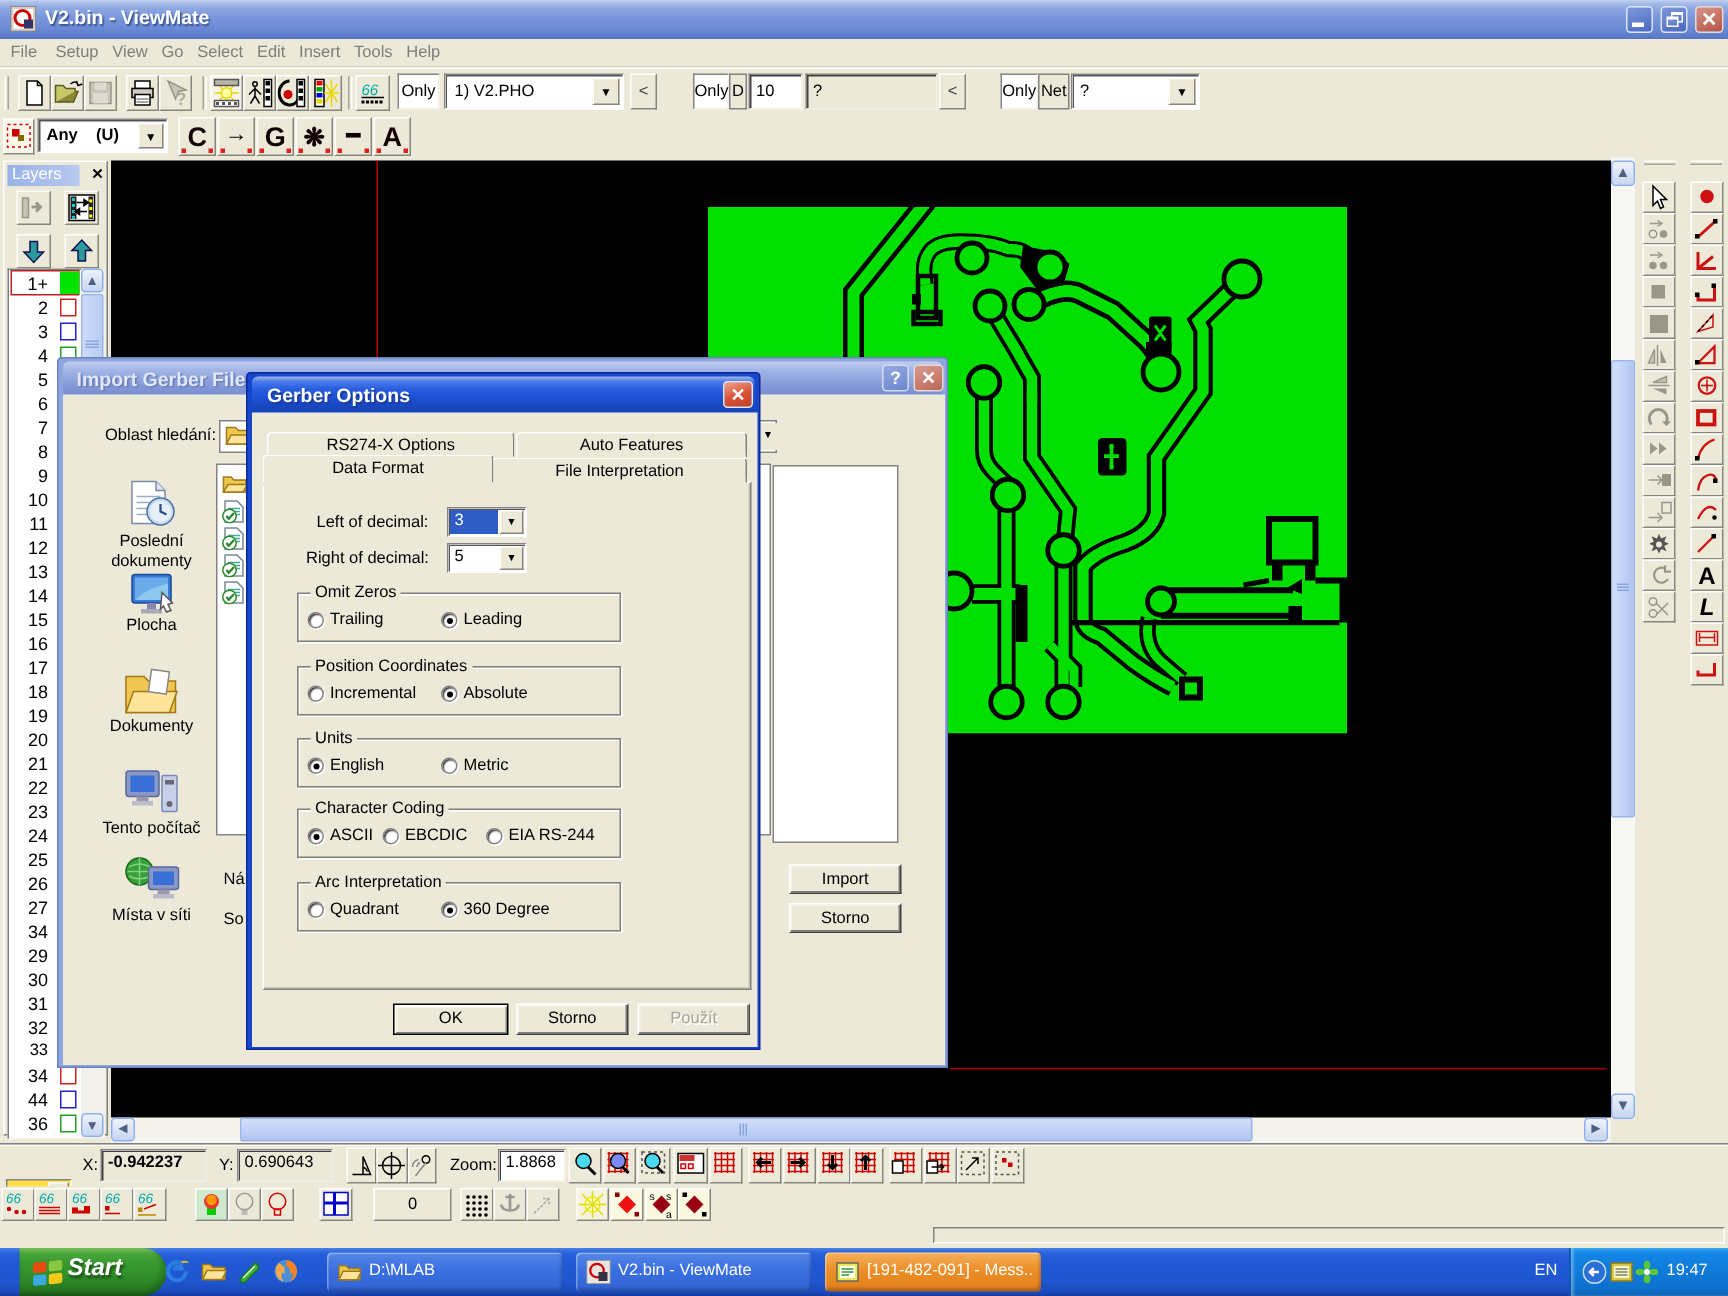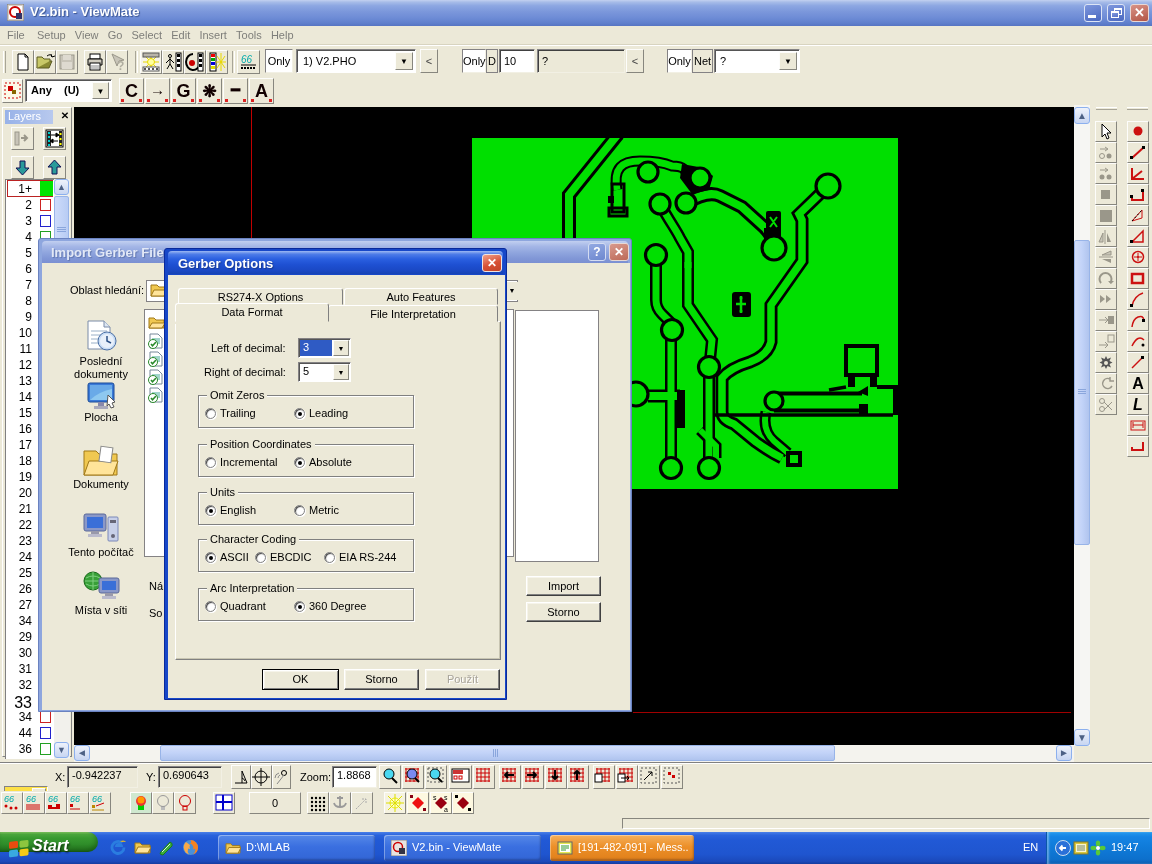--- a/index.html
+++ b/index.html
@@ -361,21 +361,21 @@
  <div class="abs" style="left:2px;top:434px;width:24px;text-align:right;font-size:12px;">34</div>
  <div class="abs" style="left:34px;top:435px;width:11px;height:12px;border:1px solid #22a022;background:#fff;"></div>
  <div class="abs" style="left:2px;top:450px;width:24px;text-align:right;font-size:12px;">29</div>
  <div class="abs" style="left:34px;top:451px;width:11px;height:12px;border:1px solid #cc2222;background:#fff;"></div>
  <div class="abs" style="left:2px;top:466px;width:24px;text-align:right;font-size:12px;">30</div>
  <div class="abs" style="left:34px;top:467px;width:11px;height:12px;border:1px solid #2222cc;background:#fff;"></div>
  <div class="abs" style="left:2px;top:482px;width:24px;text-align:right;font-size:12px;">31</div>
  <div class="abs" style="left:34px;top:483px;width:11px;height:12px;border:1px solid #22a022;background:#fff;"></div>
  <div class="abs" style="left:2px;top:498px;width:24px;text-align:right;font-size:12px;">32</div>
  <div class="abs" style="left:34px;top:499px;width:11px;height:12px;border:1px solid #cc2222;background:#fff;"></div>
- <div class="abs" style="left:2px;top:514px;width:24px;text-align:right;font-size:16px;">33</div>
+ <div class="abs" style="left:2px;top:514px;width:24px;text-align:right;font-size:11px;">33</div>
  <div class="abs" style="left:34px;top:515px;width:11px;height:12px;border:1px solid #2222cc;background:#fff;"></div>
  <div class="abs" style="left:2px;top:530px;width:24px;text-align:right;font-size:12px;">34</div>
  <div class="abs" style="left:34px;top:531px;width:11px;height:12px;border:1px solid #cc2222;background:#fff;"></div>
  <div class="abs" style="left:2px;top:546px;width:24px;text-align:right;font-size:12px;">44</div>
  <div class="abs" style="left:34px;top:547px;width:11px;height:12px;border:1px solid #2222cc;background:#fff;"></div>
  <div class="abs" style="left:2px;top:562px;width:24px;text-align:right;font-size:12px;">36</div>
  <div class="abs" style="left:34px;top:563px;width:11px;height:12px;border:1px solid #22a022;background:#fff;"></div>
 </div>
 <div class="abs" id="layerscroll" style="left:51px;top:71px;width:16px;height:580px;background:#f2f1ec;">
   <div class="abs" style="left:0;top:0;width:15px;height:16px;background:linear-gradient(180deg,#eef2fb,#c8d6f2);border:1px solid #8cb0ee;border-radius:3px;color:#4d6185;font-size:9px;text-align:center;line-height:14px;font-weight:bold;">▲</div>
@@ -516,21 +516,21 @@
  <div class="abs" style="left:419px;top:4px;width:1px;height:8px;background:#8aa6dc;box-shadow:2px 0 0 #8aa6dc,4px 0 0 #8aa6dc;"></div>
  <div class="abs" style="left:982px;top:0;width:16px;height:16px;background:linear-gradient(180deg,#eef2fb,#c8d6f2);border:1px solid #8cb0ee;border-radius:3px;color:#4d6185;font-size:10px;text-align:center;line-height:14px;font-weight:bold;">►</div>
 </div>
 
 <div class="abs" id="statrow" style="left:0;top:762px;width:1152px;height:29px;background:#ece9d8;border-top:1px solid #808080;box-shadow:inset 0 1px 0 #fff;">
  <div class="abs" style="left:4px;top:3px;width:44px;height:22px;background:#fde047;border:1px solid;border-color:#848284 #fff #fff #848284;margin-top:20px;">
       <span class="lbl" style="left:3px;top:4px;font-size:10px;">inch</span>
       <div class="tbtn" style="position:absolute;right:1px;top:1px;width:14px;height:18px;text-align:center;font-size:7px;line-height:18px;">▼</div>
     </div>
  <span class="lbl" style="left:55px;top:8px;">X:</span>
- <div class="edit" style="left:67px;top:3px;width:71px;height:22px;background:#ece9d8;">-0.942237</div>
+ <div class="edit" style="left:67px;top:3px;width:71px;height:22px;background:#ece9d8;font-weight:bold;">-0.942237</div>
  <span class="lbl" style="left:146px;top:8px;">Y:</span>
  <div class="edit" style="left:158px;top:3px;width:64px;height:22px;background:#ece9d8;">0.690643</div>
  <div class="tbtn" style="left:231px;top:2px;width:20px;height:24px;"><svg width="18" height="22" viewBox="0 0 18 22">
         <path d="M3,17 h12 L10,5 v12 M10,12 a5,5 0 0,1 3,3" fill="none" stroke="#000"></path>
       </svg></div>
  <div class="tbtn" style="left:251px;top:2px;width:21px;height:24px;"><svg width="19" height="22" viewBox="0 0 19 22">
         <circle cx="9" cy="11" r="6" fill="none" stroke="#000"></circle>
         <path d="M9,2 v18 M0,11 h18" stroke="#000"></path>
       </svg></div>
  <div class="tbtn" style="left:272px;top:2px;width:19px;height:24px;"><svg width="17" height="22" viewBox="0 0 17 22">
@@ -750,21 +750,21 @@
         <path d="M10,4 L16,10 10,16 4,10 z" fill="#901"></path>
         <rect x="2" y="2" width="3" height="3" fill="#000"></rect>
         <rect x="15" y="15" width="3" height="3" fill="#000"></rect>
       </svg></div>
 </div>
 <div class="abs" id="statrow3" style="left:0;top:815px;width:1152px;height:17px;background:#ece9d8;">
  <div class="abs" style="left:622px;top:3px;width:528px;height:11px;border:1px solid;border-color:#87867e #fff #fff #87867e;background:#ece9d8;"></div>
 </div>
 
 <div class="abs" id="taskbar" style="left:0;top:832px;width:1152px;height:32px;background:linear-gradient(180deg,#4a80e8 0%,#2a63dc 10%,#2159d6 25%,#1f55cf 70%,#1b49bb 92%,#153c9e 100%);">
- <div class="abs" style="left:0;top:0;width:98px;height:20px;border-radius:0 16px 16px 0;background:linear-gradient(180deg,#7ec45e 0%,#4aa63c 12%,#389a30 30%,#2f8d2a 60%,#25771f 90%,#1d611a 100%);box-shadow:inset -2px -2px 4px rgba(0,40,0,.3);">
+ <div class="abs" style="left:13px;top:0;width:98px;height:32px;border-radius:0 16px 16px 0;background:linear-gradient(180deg,#7ec45e 0%,#4aa63c 12%,#389a30 30%,#2f8d2a 60%,#25771f 90%,#1d611a 100%);box-shadow:inset -2px -2px 4px rgba(0,40,0,.3);">
    <svg class="abs" style="left:8px;top:6px" width="22" height="20" viewBox="0 0 22 20">
         <g transform="skewY(-6)">
           <rect x="1" y="4" width="9" height="7" rx="1.5" fill="#e84b0f"></rect>
           <rect x="11.5" y="4" width="9" height="7" rx="1.5" fill="#8cc63e"></rect>
           <rect x="1" y="12.5" width="9" height="7" rx="1.5" fill="#39a9e0"></rect>
           <rect x="11.5" y="12.5" width="9" height="7" rx="1.5" fill="#f4c918"></rect>
         </g>
       </svg>
    <span class="abs" style="left:32px;top:5px;font-size:16px;font-weight:bold;font-style:italic;color:#fff;text-shadow:1px 2px 2px rgba(0,0,0,.5);">Start</span>
     </div>

